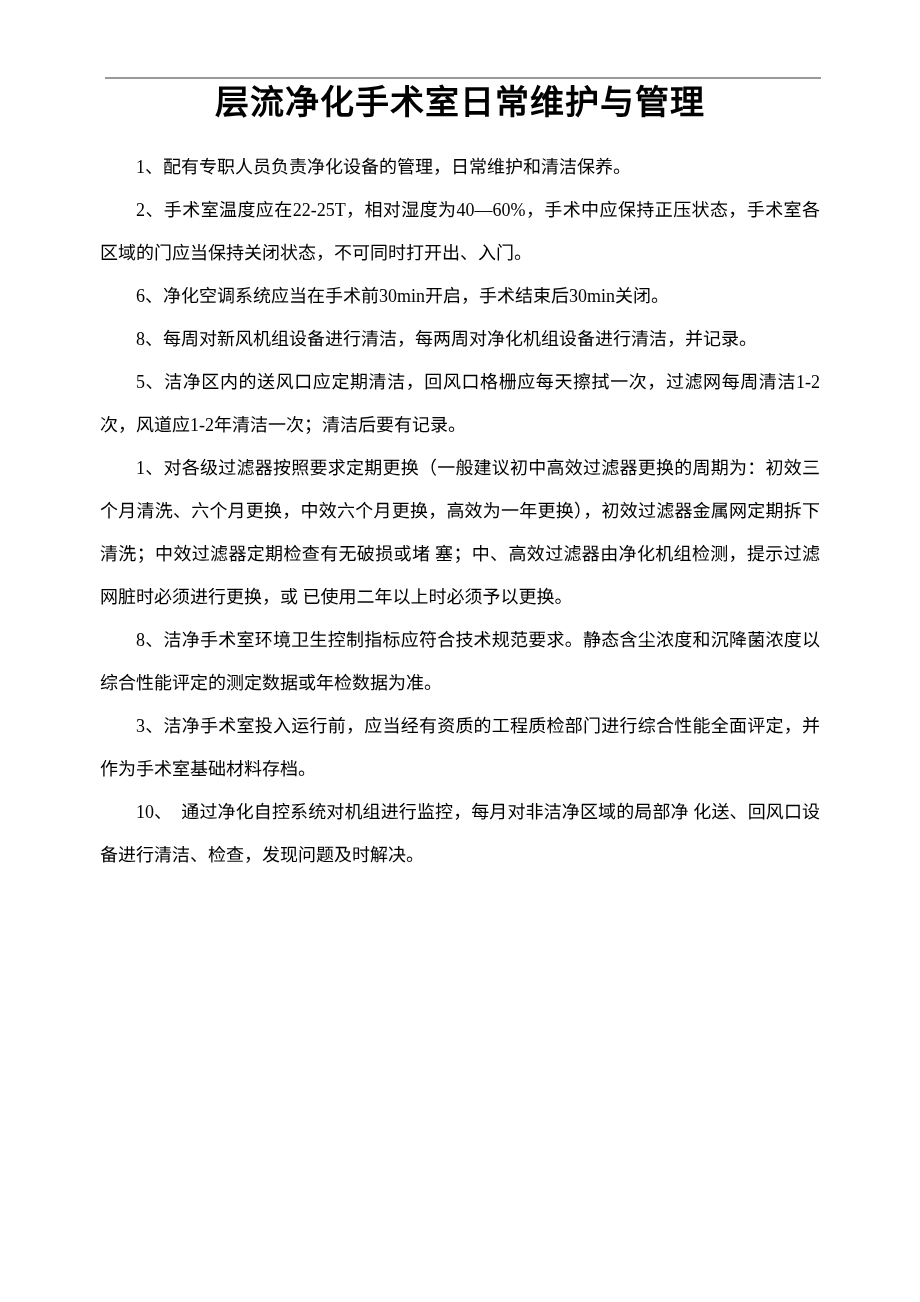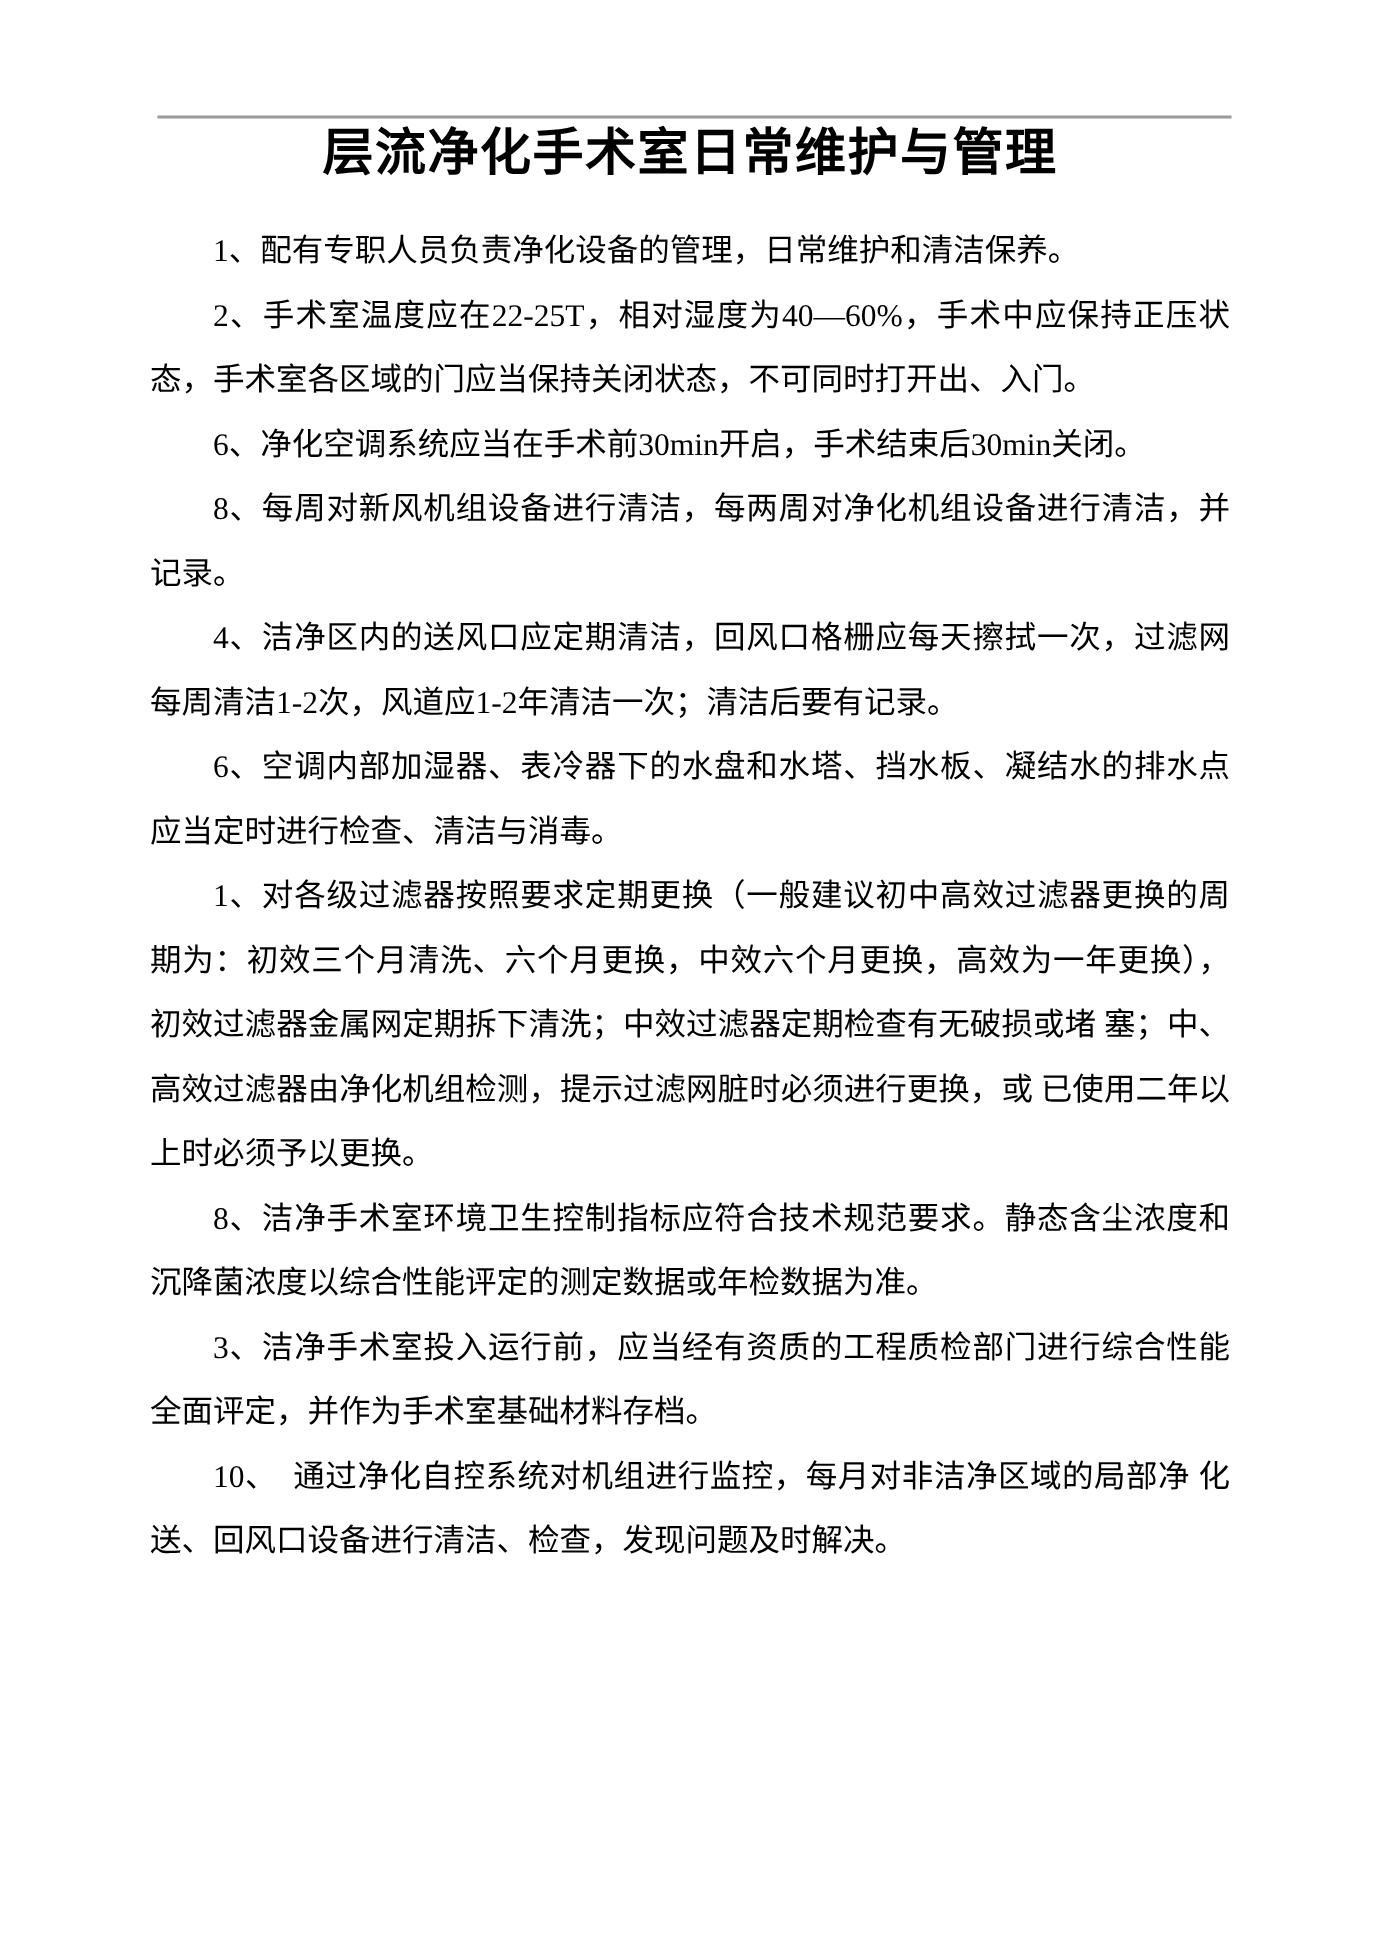--- a/index.html
+++ b/index.html
@@ -36,40 +36,39 @@
     font-weight: bold;
     font-size: 34px;
     line-height: 44px;
     letter-spacing: 1px;
     text-align: center;
     margin: 0 0 22px 0;
     color: var(--text, #000000);
   }
   .para {
     margin: 0;
-    font-size: 21px;
+    font-size: 18px;
     line-height: 43px;
     text-indent: 2em;
     text-align: justify;
     white-space: pre-wrap;
     word-break: break-all;
     color: var(--text, #000000);
   }
 </style>
 </head>
 <body>
 
 <div class="page">
   <div class="divider"></div>
   <div class="content">
     <h1 class="doc-title">层流净化手术室日常维护与管理</h1>
     <p class="para">1、配有专职人员负责净化设备的管理，日常维护和清洁保养。</p>
     <p class="para">2、手术室温度应在22-25T，相对湿度为40—60%，手术中应保持正压状态，手术室各区域的门应当保持关闭状态，不可同时打开出、入门。</p>
     <p class="para">6、净化空调系统应当在手术前30min开启，手术结束后30min关闭。</p>
     <p class="para">8、每周对新风机组设备进行清洁，每两周对净化机组设备进行清洁，并记录。</p>
-    <p class="para">4、洁净区内的送风口应定期清洁，回风口格栅应每天擦拭一次，过滤网每周清洁1-2次，风道应1-2年清洁一次；清洁后要有记录。</p>
-    <p class="para">6、空调内部加湿器、表冷器下的水盘和水塔、挡水板、凝结水的排水点应当定时进行检查、清洁与消毒。</p>
+    <p class="para">5、洁净区内的送风口应定期清洁，回风口格栅应每天擦拭一次，过滤网每周清洁1-2次，风道应1-2年清洁一次；清洁后要有记录。</p>
     <p class="para">1、对各级过滤器按照要求定期更换（一般建议初中高效过滤器更换的周期为：初效三个月清洗、六个月更换，中效六个月更换，高效为一年更换），初效过滤器金属网定期拆下清洗；中效过滤器定期检查有无破损或堵 塞；中、高效过滤器由净化机组检测，提示过滤网脏时必须进行更换，或 已使用二年以上时必须予以更换。</p>
     <p class="para">8、洁净手术室环境卫生控制指标应符合技术规范要求。静态含尘浓度和沉降菌浓度以综合性能评定的测定数据或年检数据为准。</p>
     <p class="para">3、洁净手术室投入运行前，应当经有资质的工程质检部门进行综合性能全面评定，并作为手术室基础材料存档。</p>
     <p class="para">10、　通过净化自控系统对机组进行监控，每月对非洁净区域的局部净 化送、回风口设备进行清洁、检查，发现问题及时解决。</p>
   </div>
 </div>
 
 </body></html>

